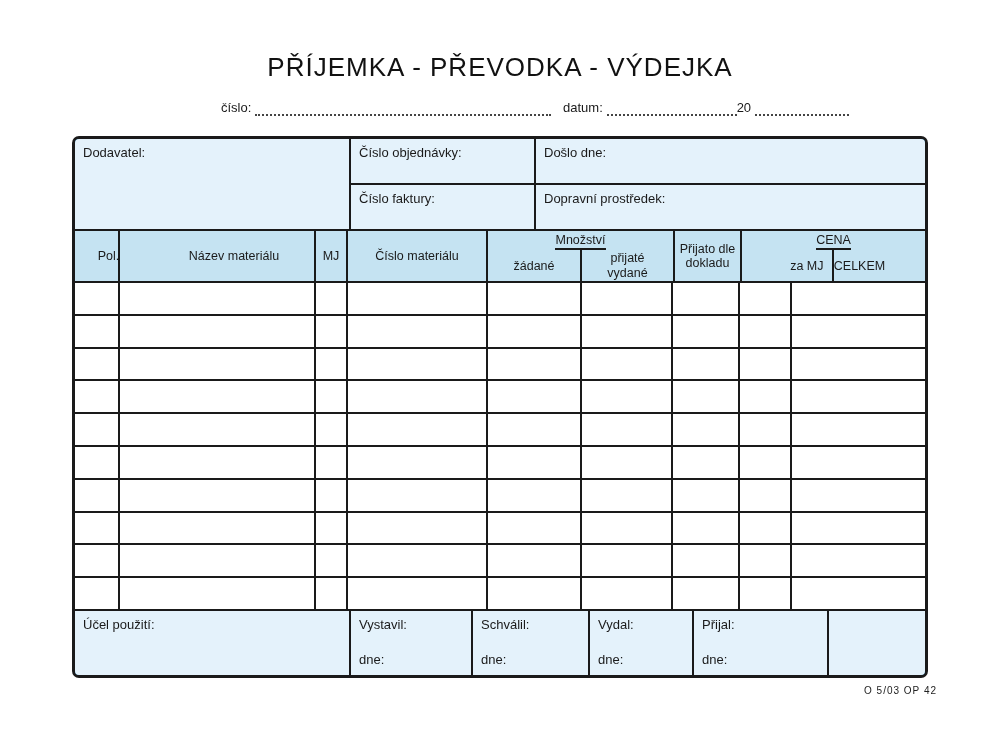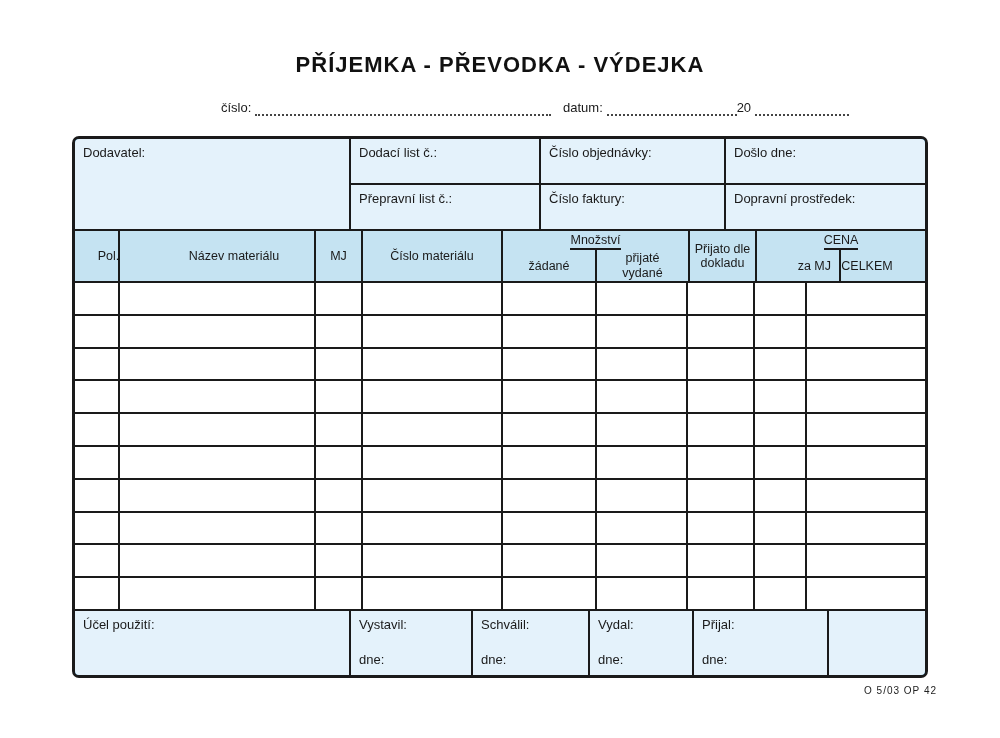--- a/index.html
+++ b/index.html
@@ -11,21 +11,21 @@
   body{
     font-family:"Liberation Sans", sans-serif;
     background:#ffffff;
     width:1000px;height:738px;
     position:relative;
     color:#1a1a1a;
   }
   .page-title{
     position:absolute;left:0;top:52px;width:100%;
     text-align:center;
-    font-size:22px;font-weight:bold;letter-spacing:1px;
+    font-size:26px;font-weight:normal;letter-spacing:1px;
     color:#111;
   }
   .subheader{
     position:absolute;left:221px;top:100px;width:628px;
     display:flex;align-items:flex-end;
     font-size:13px;
   }
   .subheader .lbl{white-space:nowrap;padding:0 4px 1px 0;}
   .dotline{
     border-bottom:2px dotted #444;
@@ -58,21 +58,21 @@
   .w-info4{flex:1;}
   .stack{display:flex;flex-direction:column;}
   .stack .sub{flex:1;font-size:13px;padding:6px 8px;}
   .stack .sub:first-child{border-bottom:2px solid var(--line);}
 
   
   .thead{height:52px;border-bottom:2px solid var(--line);background:var(--hdr);flex:none;font-size:12.5px;}
   .thead .cell{display:flex;align-items:center;justify-content:center;text-align:center;}
   .c-pol{width:45px;padding-left:24px;}
   .c-nazev{width:196px;padding-left:34px;}
-  .c-mj{width:47px;}
+  .c-mj{width:32px;}
   .c-cislom{width:140px;}
   .c-zadane{width:94px;}
   .c-prijate{width:91px;}
   .c-prijato{width:67px;}
   .c-zamj{width:52px;}
   .c-celkem{flex:1;}
   .group{display:flex;flex-direction:column;padding:0;}
   .g-mnozstvi{width:187px;}
   .g-cena{flex:1;border-right:none;}
   .group .gtop{
@@ -115,24 +115,20 @@
   <span class="dotline dl-2"></span>
   <span class="lbl yr">20</span>
   <span class="dotline dl-3"></span>
 </div>
 
 <div class="form">
 
   <div class="info row">
     <div class="cell w-dodavatel lblc">
       <span>Dodavatel:</span>
-    </div>
-    <div class="cell w-info2 stack">
-      <div class="sub">Dodací list č.:</div>
-      <div class="sub">Přepravní list č.:</div>
     </div>
     <div class="cell w-info3 stack">
       <div class="sub">Číslo objednávky:</div>
       <div class="sub">Číslo faktury:</div>
     </div>
     <div class="cell w-info4 stack">
       <div class="sub">Došlo dne:</div>
       <div class="sub">Dopravní prostředek:</div>
     </div>
   </div>

